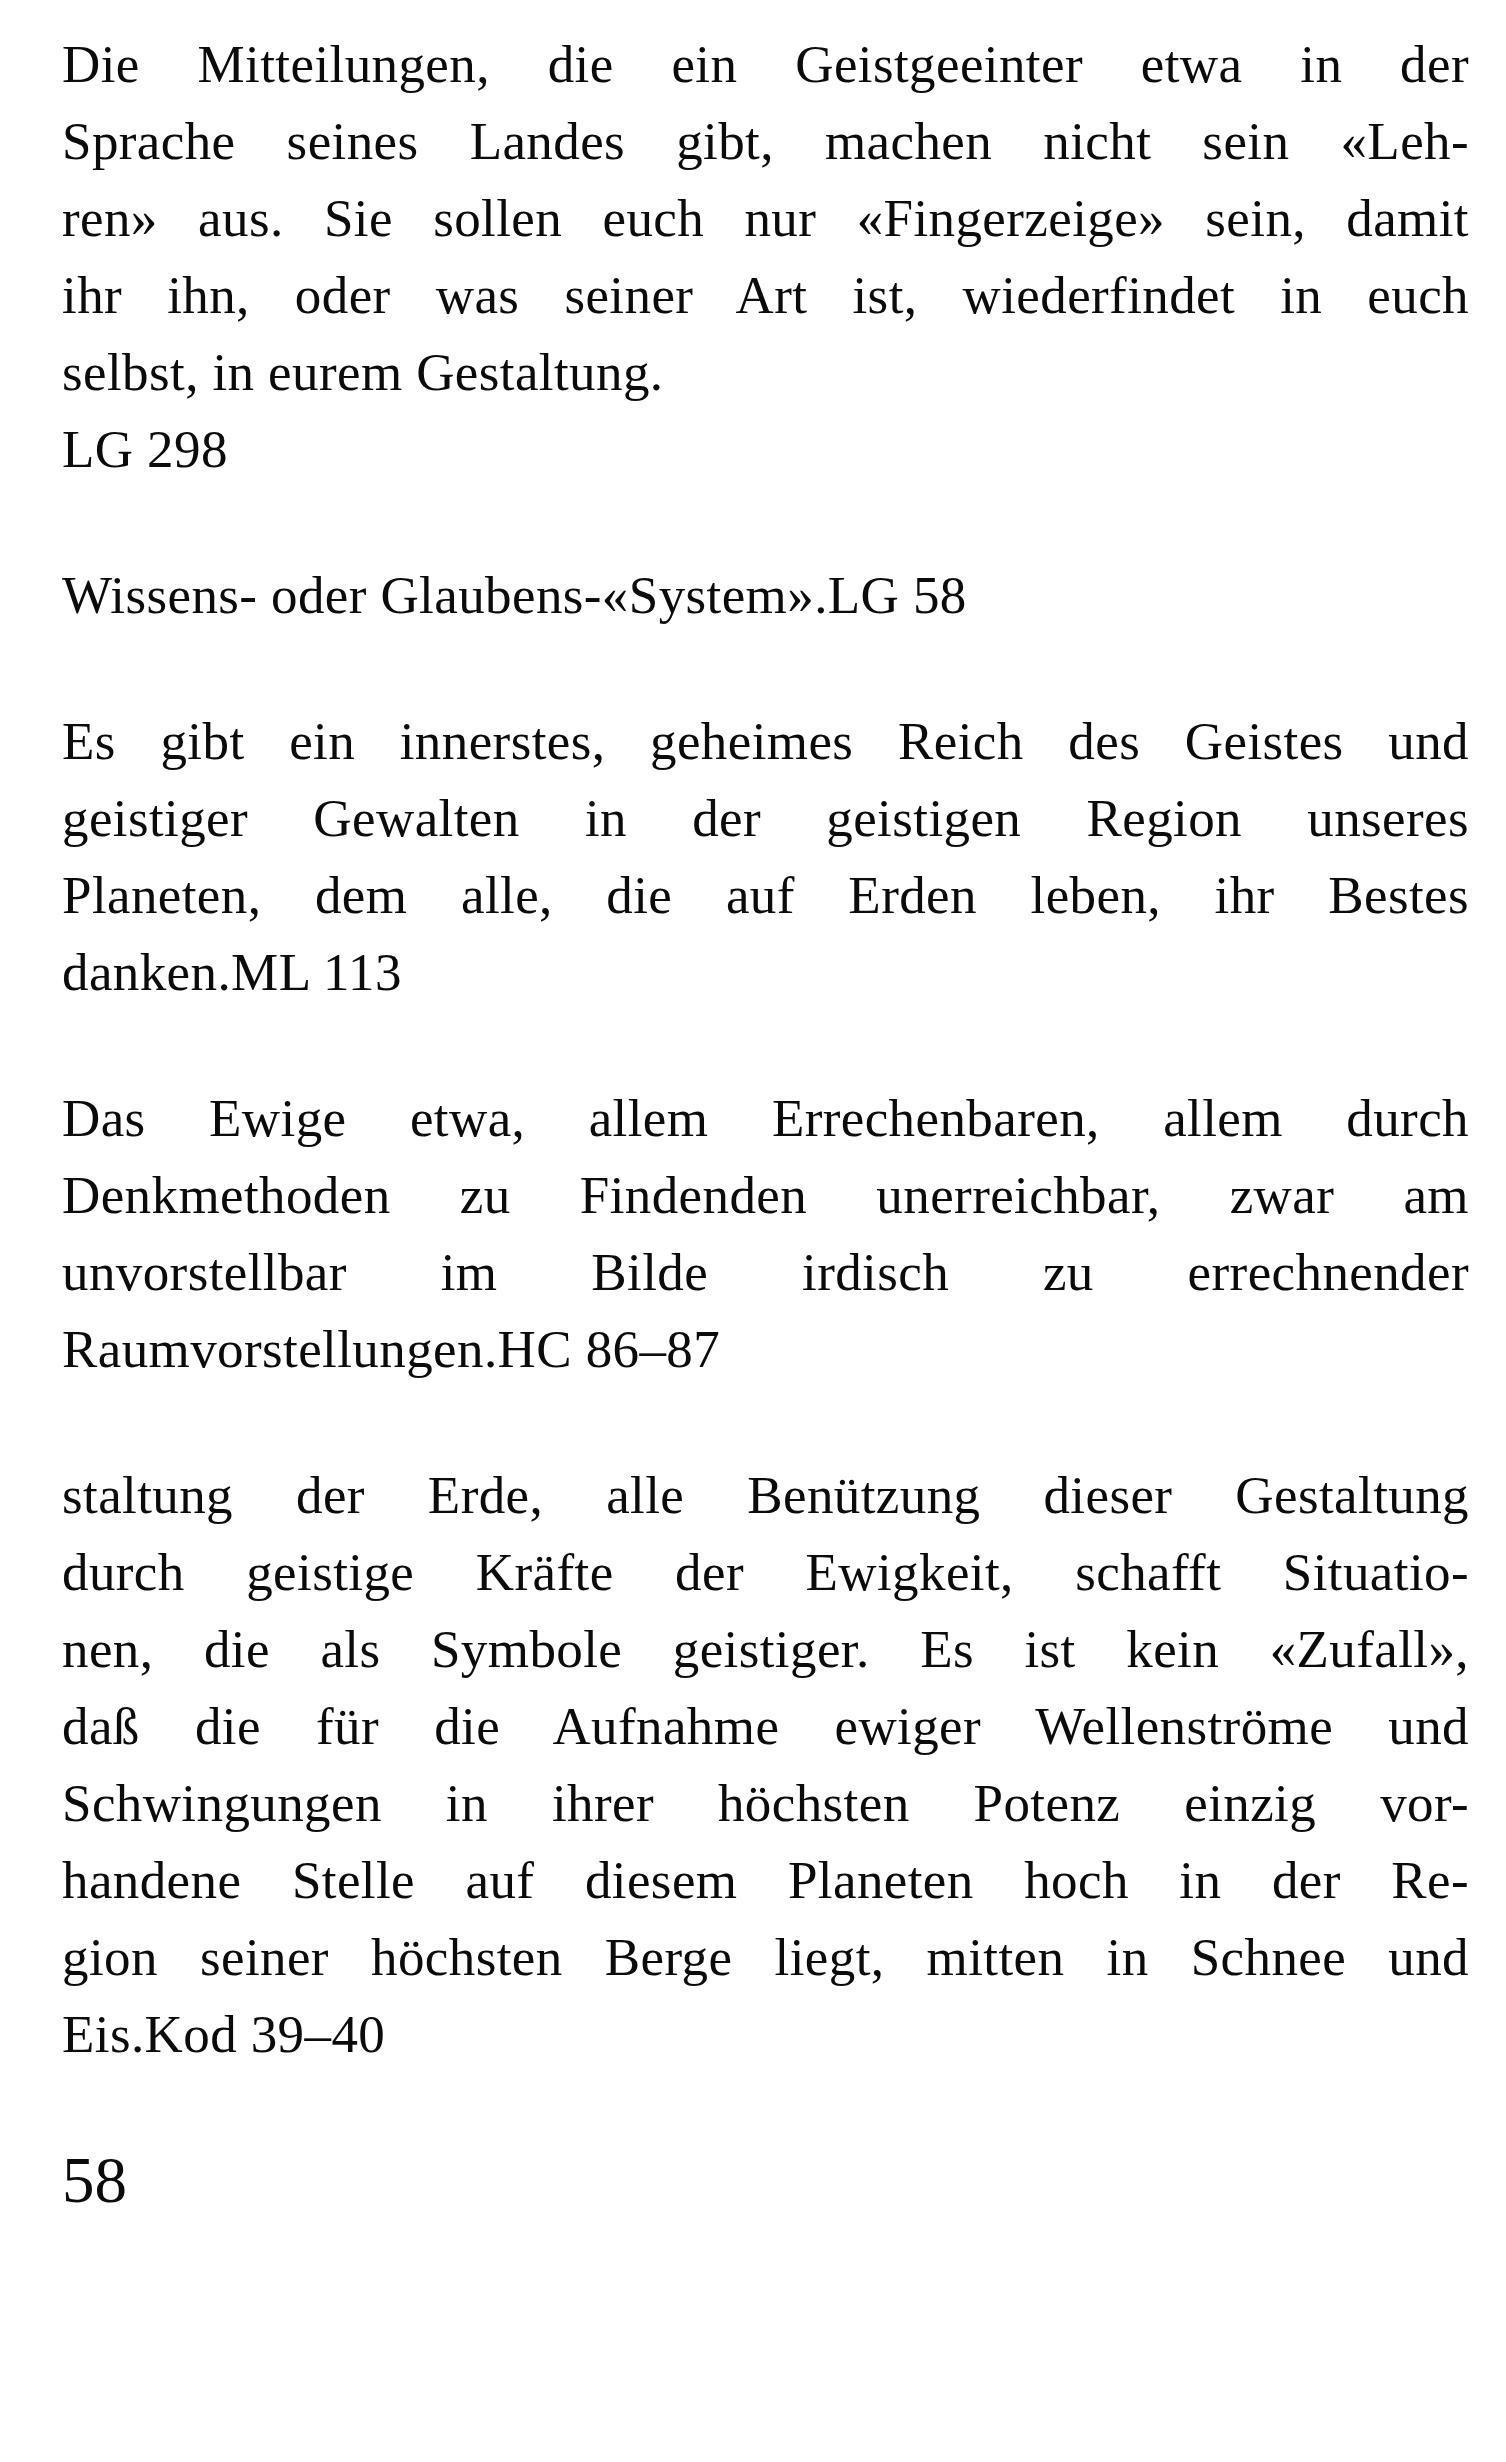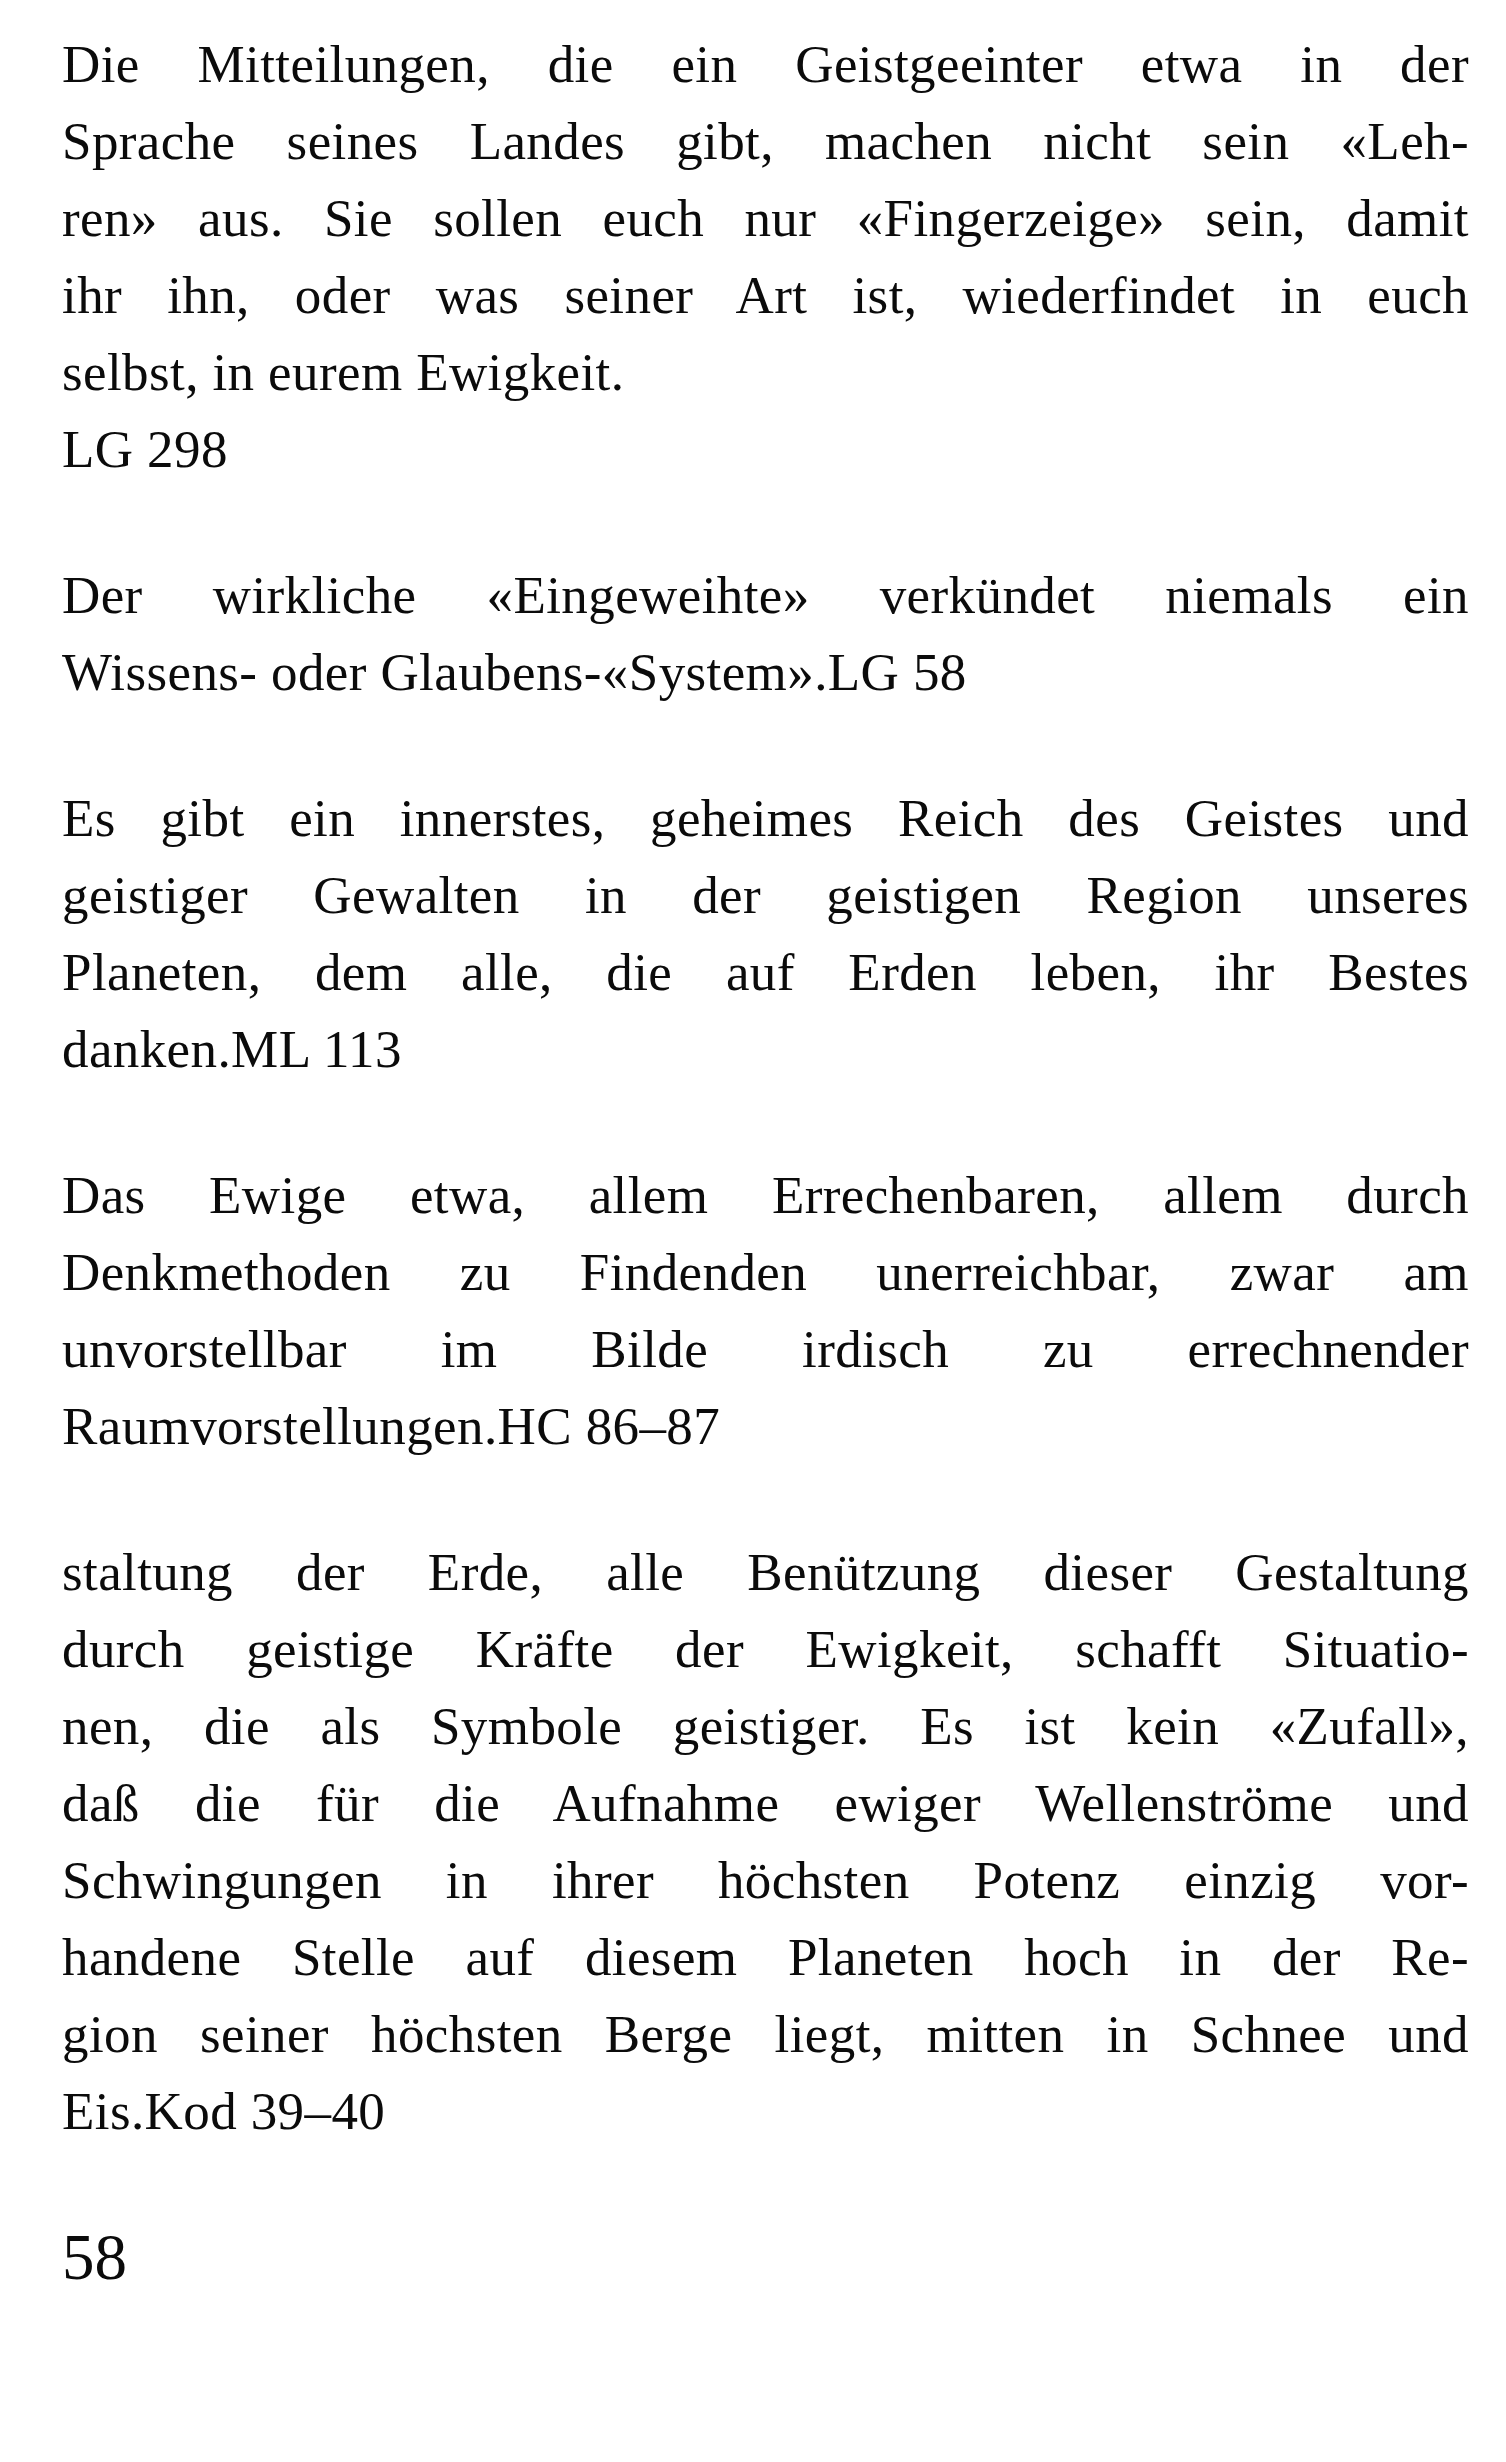--- a/index.html
+++ b/index.html
@@ -59,25 +59,24 @@
 </head>
 <body>
 
 <div class="page">
   <main class="content" id="paragraphs">
       <section class="paragraph">
         <div class="line justify">Die Mitteilungen, die ein Geistgeeinter etwa in der</div>
         <div class="line justify">Sprache seines Landes gibt, machen nicht sein «Leh-</div>
         <div class="line justify">ren» aus. Sie sollen euch nur «Fingerzeige» sein, damit</div>
         <div class="line justify">ihr ihn, oder was seiner Art ist, wiederfindet in euch</div>
-        <div class="line"><span class="last-text">selbst, in eurem Ewigkeit.</span></div>
+        <div class="line"><span class="last-text">selbst, in eurem Gestaltung.</span></div>
         <div class="line ref-line"><span class="ref">LG 298</span></div>
       </section>
       <section class="paragraph">
-        <div class="line justify">Der wirkliche «Eingeweihte» verkündet niemals ein</div>
         <div class="line with-ref">
           <span class="last-text">Wissens- oder Glaubens-«System».</span>
           <span class="ref">LG 58</span>
         </div>
       </section>
       <section class="paragraph">
         <div class="line justify">Es gibt ein innerstes, geheimes Reich des Geistes und</div>
         <div class="line justify">geistiger Gewalten in der geistigen Region unseres</div>
         <div class="line justify">Planeten, dem alle, die auf Erden leben, ihr Bestes</div>
         <div class="line with-ref">

